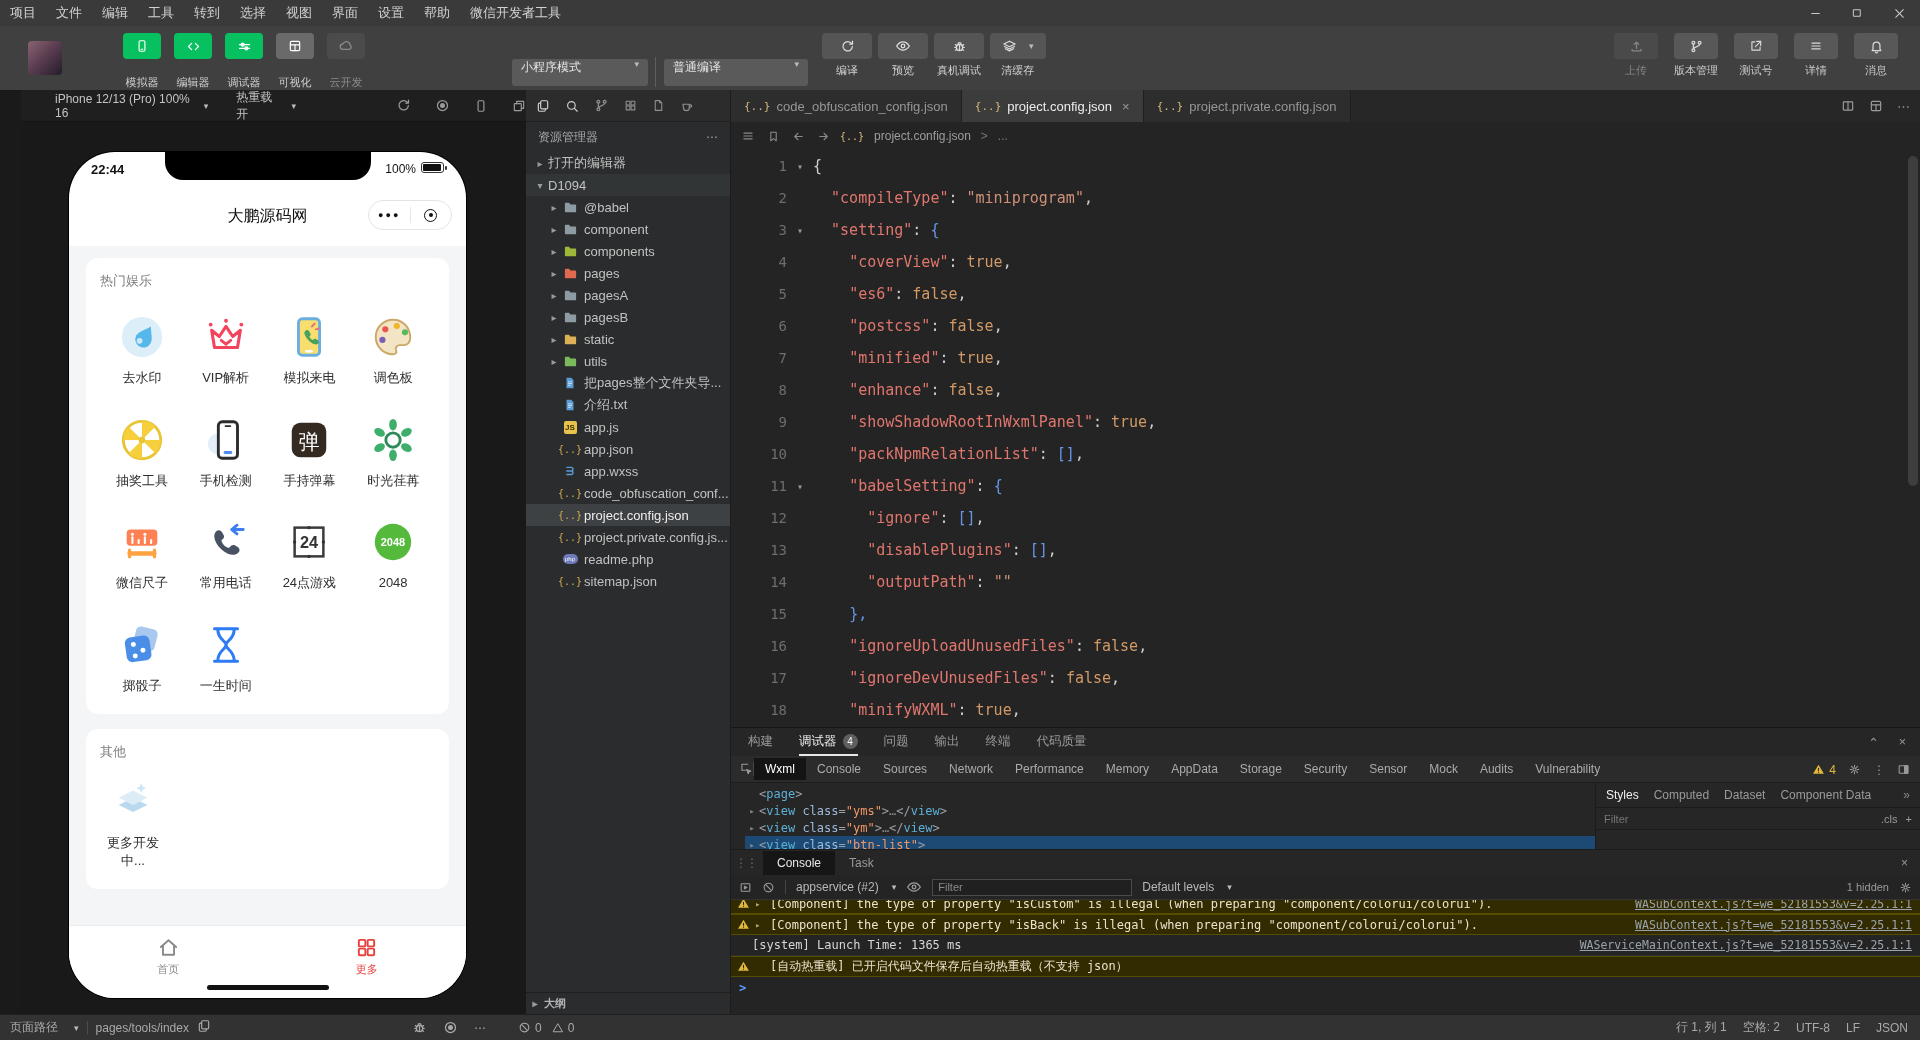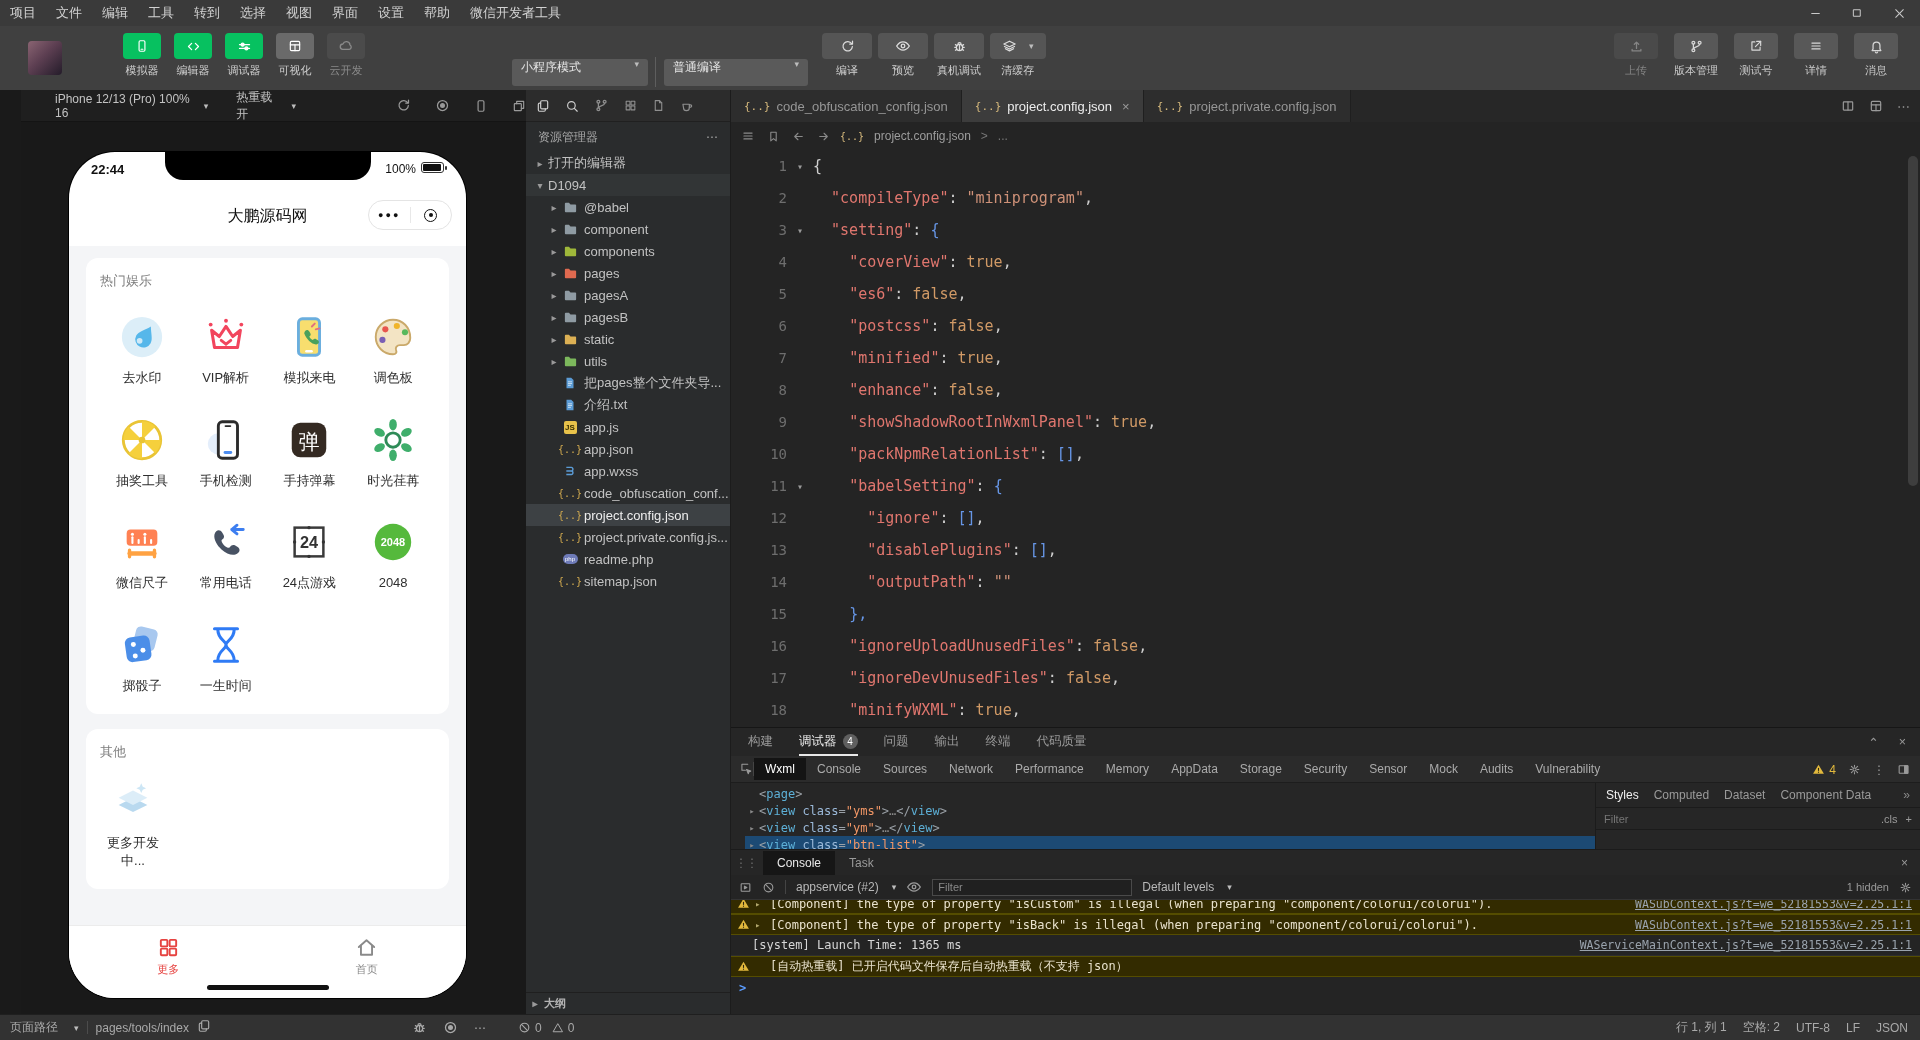--- a/index.html
+++ b/index.html
@@ -16,21 +16,21 @@
   #win-controls { position:absolute; right:0; top:0; height:26px; display:flex; }
   .win-btn { width:42px; height:26px; display:flex; align-items:center; justify-content:center; color:#c9c9c9; }
 
   
   #toolbar { position:absolute; left:0; top:26px; width:1920px; height:64px; background:#404040; }
   #avatar { position:absolute; left:28px; top:15px; width:34px; height:34px; border-radius:4px;
     background:linear-gradient(135deg,#8a6472 0%,#5d3f52 45%,#241c2a 100%); }
   #mode-group { position:absolute; left:120px; top:7px; display:flex; gap:7px; }
   .mode-btn { width:44px; display:flex; flex-direction:column; align-items:center; }
   .mode-btn .btn-face { width:38px; height:26px; border-radius:4px; display:flex; align-items:center; justify-content:center; color:#fff; }
-  .mode-btn .btn-label { font-size:11px; color:#d0d0d0; margin-top:4px; white-space:nowrap; }
+  .mode-btn .btn-label { font-size:11px; color:#d0d0d0; margin-top:16px; white-space:nowrap; }
   .btn-face.green { background:#07c160; }
   .btn-face.gray { background:#6a6a6a; }
   .btn-face.disabled { background:#4b4b4b; color:#8a8a8a; }
   .mode-btn.disabled .btn-label { color:#8a8a8a; }
   .tb-select { position:absolute; top:33px; height:27px; background:#5a5a5a; border-radius:3px; display:flex; justify-content:space-between; padding:0 9px; font-size:12px; color:#e4e4e4; }
   #mode-select { left:512px; width:136px; }
   #compile-select { left:664px; width:144px; }
   .caret { font-size:9px; color:#bdbdbd; margin-left:8px; }
   #tb-divider { position:absolute; left:655px; top:31px; width:1px; height:30px; background:#5e5e5e; }
   #action-group { position:absolute; left:822px; top:7px; display:flex; gap:6px; }
@@ -646,41 +646,41 @@
                     <path d="M9 19.5 24 12l15 7.5L24 27z" fill="#dcedf8"></path>
                     <path d="M31 8l1.6-3.5L34.2 8l3.5 1.6-3.5 1.6-1.6 3.5-1.6-3.5-3.5-1.6z" fill="#cde6f5"></path>
                   </svg>
                 </div>
                 <div class="app-label">更多开发中...</div>
               </div>
             </div>
           </div>
         </div>
       <div id="tabbar">
+          <div class="tab-item">
+            <span class="ic" style="color: rgb(138, 138, 138);">
+              <svg width="23" height="23" viewBox="0 0 24 24" fill="none" stroke="currentColor" stroke-width="2" stroke-linecap="round" stroke-linejoin="round">
+                <path d="M4 11.5 12 4.5l8 7"></path>
+                <path d="M6.2 10v9.5h11.6V10"></path>
+              </svg>
+            </span>
+            <div class="tab-label">首页</div>
+          </div>
           <div class="tab-item active">
             <span class="ic">
               <svg width="23" height="23" viewBox="0 0 24 24" fill="none" stroke="currentColor" stroke-width="2" stroke-linecap="round" stroke-linejoin="round">
                 <g stroke="#e64340">
                   <rect x="4" y="4" width="6.8" height="6.8" rx="1"></rect>
                   <rect x="13.2" y="4" width="6.8" height="6.8" rx="1"></rect>
                   <rect x="4" y="13.2" width="6.8" height="6.8" rx="1"></rect>
                   <rect x="13.2" y="13.2" width="6.8" height="6.8" rx="1"></rect>
                 </g>
               </svg>
             </span>
             <div class="tab-label">更多</div>
-          </div>
-          <div class="tab-item">
-            <span class="ic" style="color: rgb(138, 138, 138);">
-              <svg width="23" height="23" viewBox="0 0 24 24" fill="none" stroke="currentColor" stroke-width="2" stroke-linecap="round" stroke-linejoin="round">
-                <path d="M4 11.5 12 4.5l8 7"></path>
-                <path d="M6.2 10v9.5h11.6V10"></path>
-              </svg>
-            </span>
-            <div class="tab-label">首页</div>
           </div>
         </div>
       <div id="home-indicator"></div>
     </div>
   </div>
 
   <div id="explorer">
     <div id="explorer-icons">
         <span class="ic bright">
           <svg width="14" height="14" viewBox="0 0 24 24" fill="none" stroke="currentColor" stroke-width="2" stroke-linecap="round" stroke-linejoin="round">

